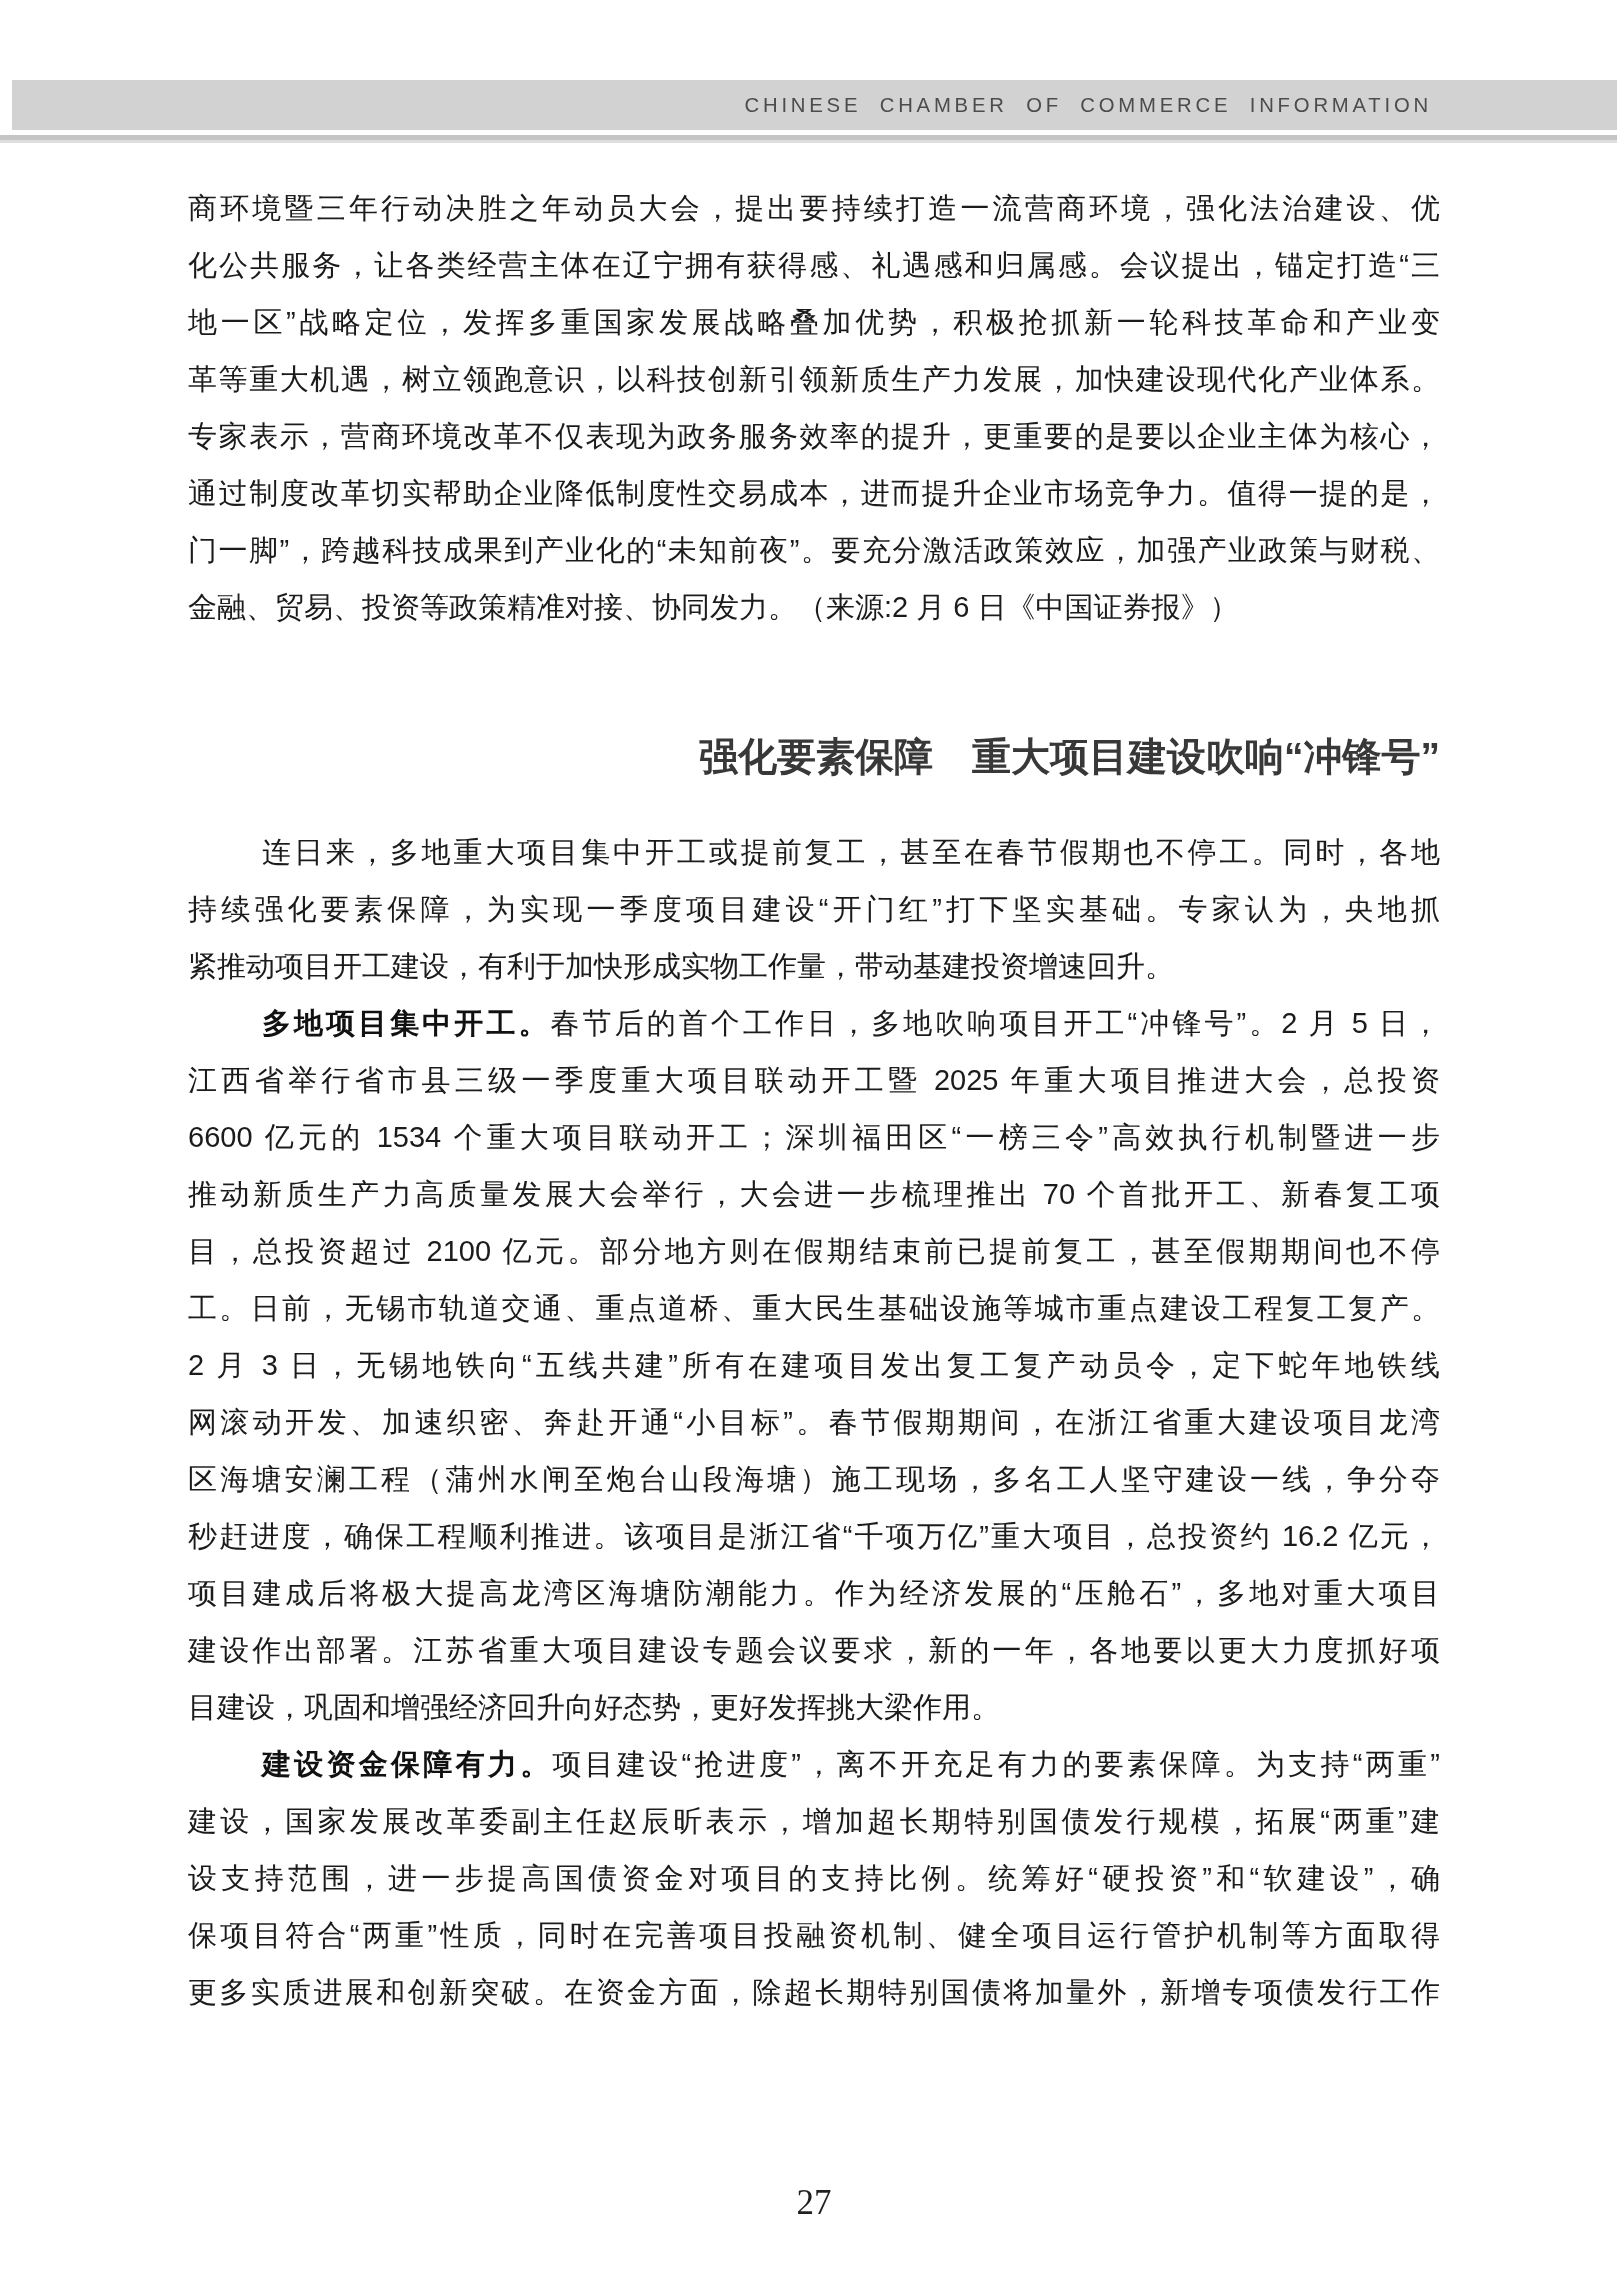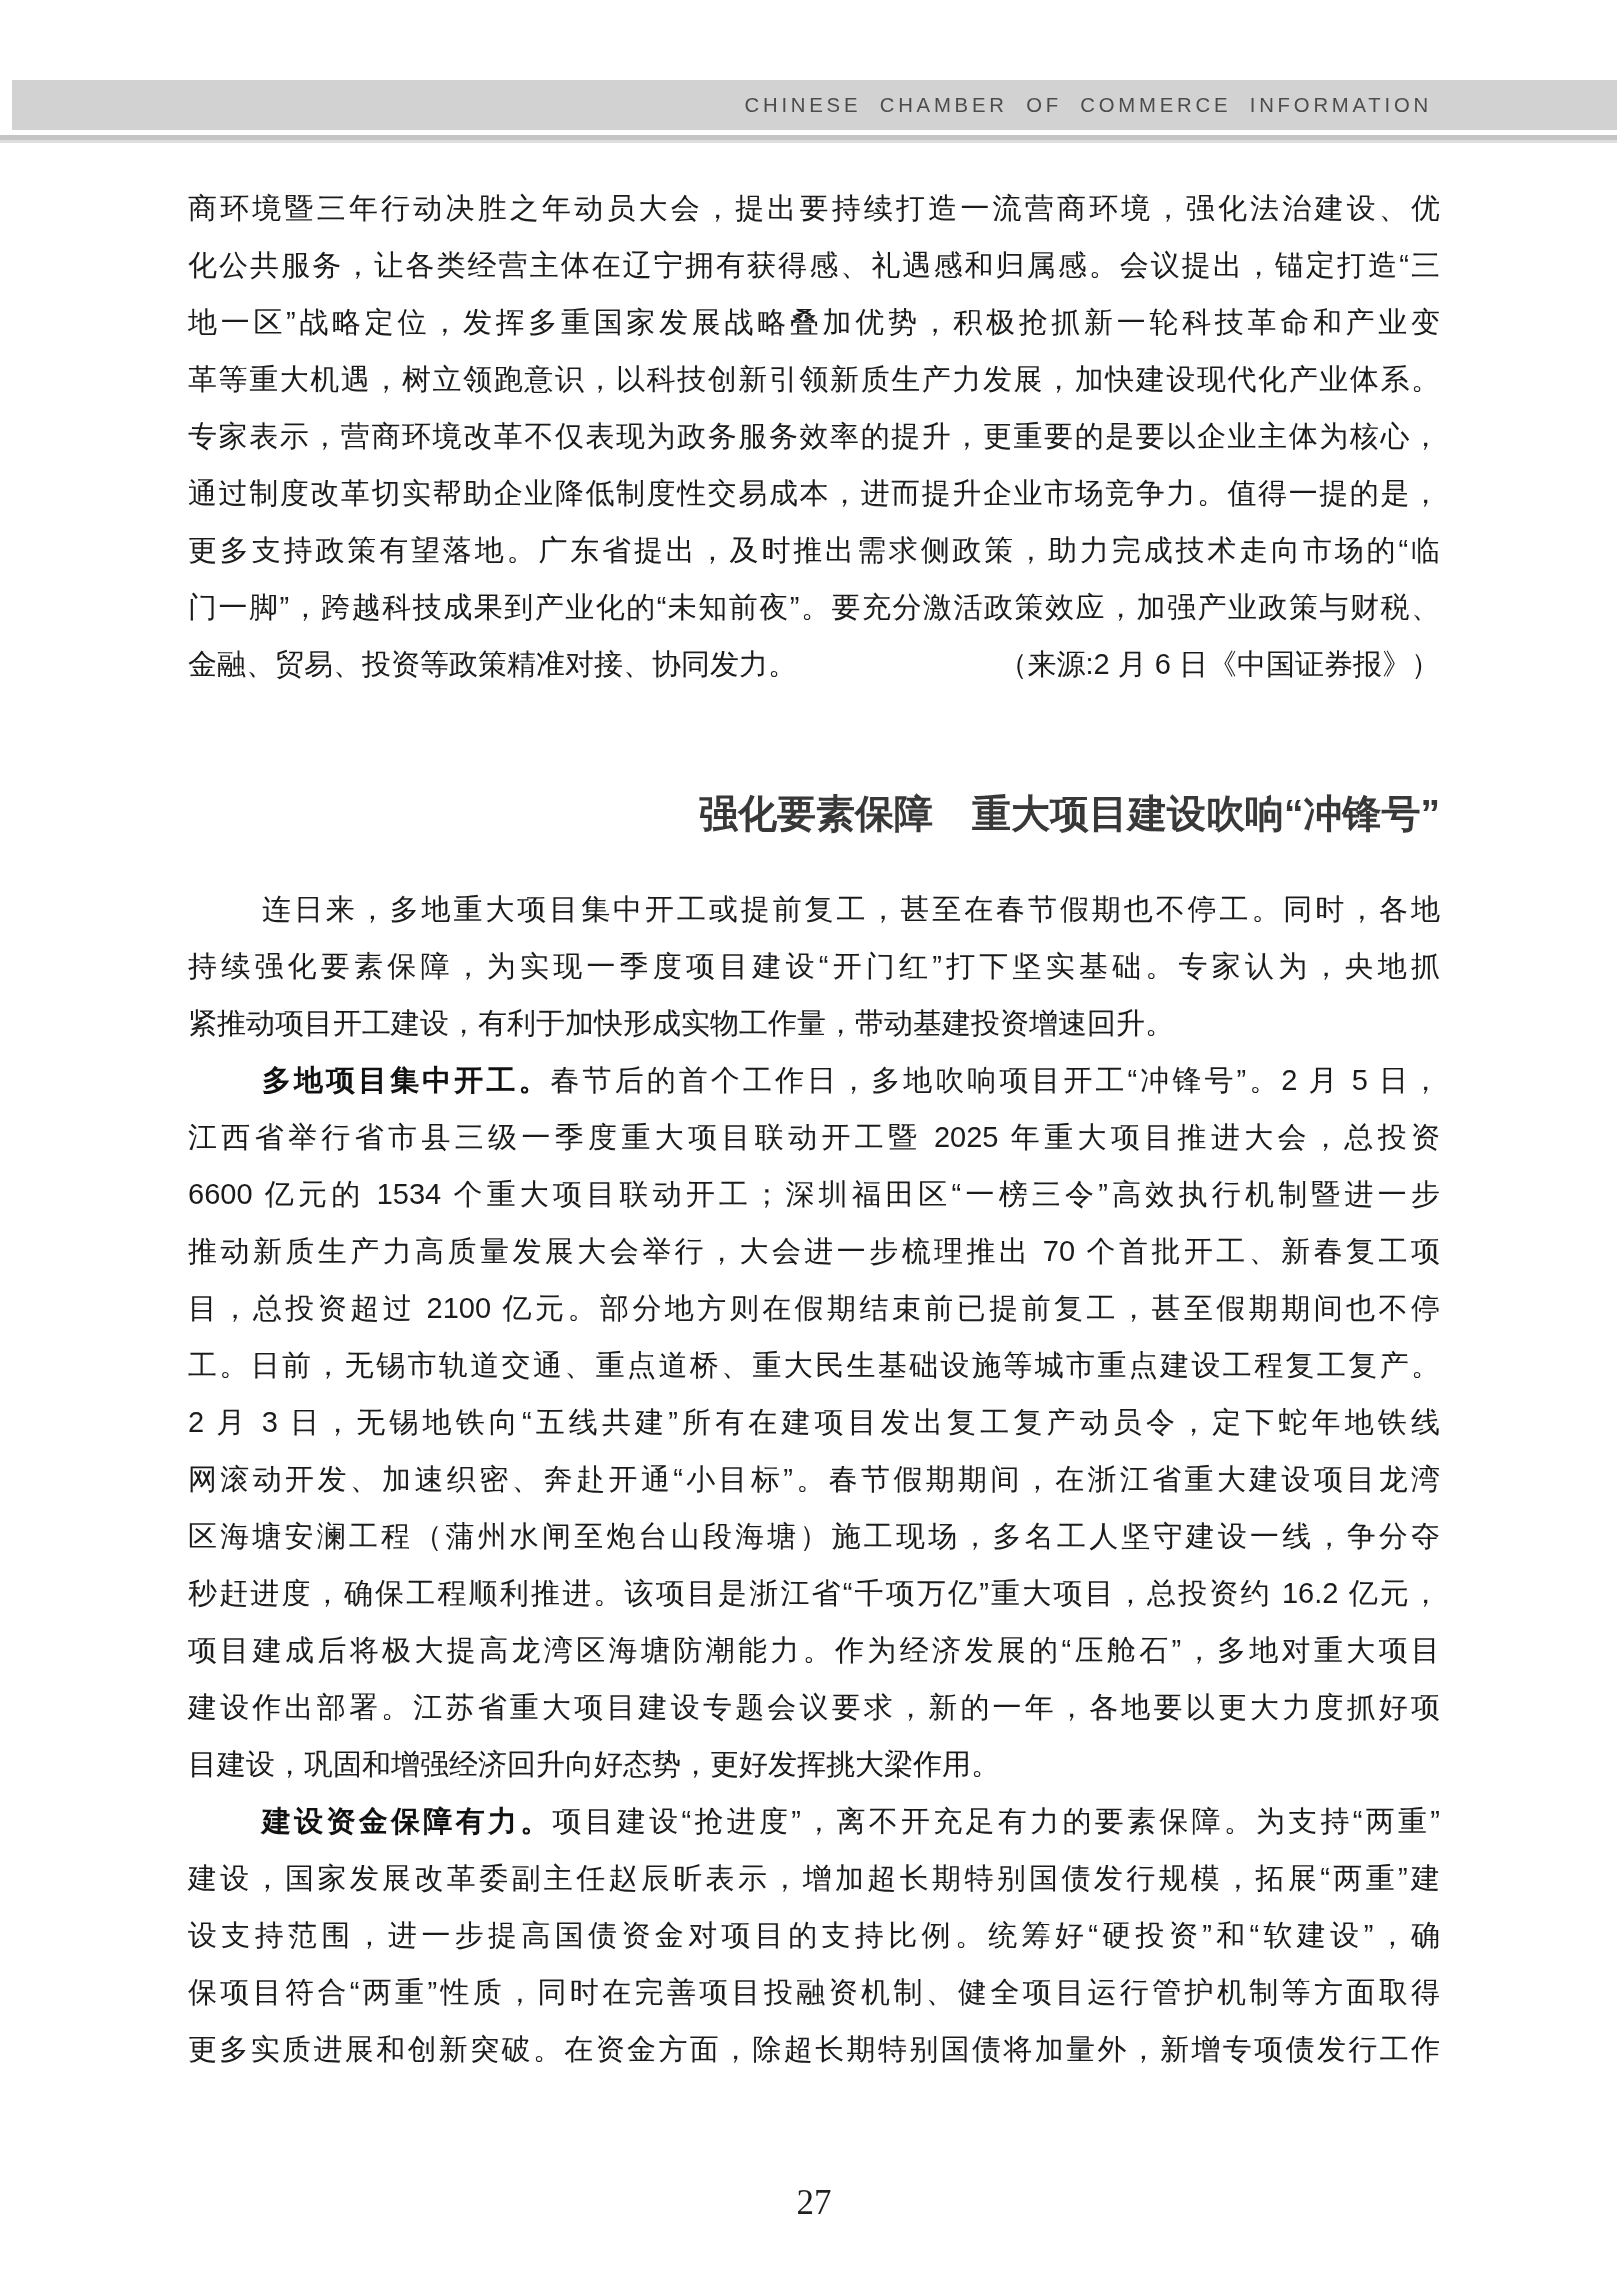--- a/index.html
+++ b/index.html
@@ -69,21 +69,21 @@
   }
   .line-indent {
     text-indent: 74px;
   }
   .line strong {
     font-weight: 700;
     color: #111111;
   }
   .closing-row {
     display: flex;
-    justify-content: space-between;
+    justify-content: flex-start;
     line-height: 57px;
   }
   .article-heading {
     margin: 92px 0 39px 0;
     font-size: 39px;
     font-weight: 700;
     line-height: 57px;
     color: #383838;
     text-align: right;
   }
@@ -111,21 +111,20 @@
 
   <div class="content">
 
     <div>
         <div class="line">商环境暨三年行动决胜之年动员大会，提出要持续打造一流营商环境，强化法治建设、优</div>
         <div class="line">化公共服务，让各类经营主体在辽宁拥有获得感、礼遇感和归属感。会议提出，锚定打造“三</div>
         <div class="line">地一区”战略定位，发挥多重国家发展战略叠加优势，积极抢抓新一轮科技革命和产业变</div>
         <div class="line">革等重大机遇，树立领跑意识，以科技创新引领新质生产力发展，加快建设现代化产业体系。</div>
         <div class="line">专家表示，营商环境改革不仅表现为政务服务效率的提升，更重要的是要以企业主体为核心，</div>
         <div class="line">通过制度改革切实帮助企业降低制度性交易成本，进而提升企业市场竞争力。值得一提的是，</div>
-        <div class="line">更多支持政策有望落地。广东省提出，及时推出需求侧政策，助力完成技术走向市场的“临</div>
         <div class="line">门一脚”，跨越科技成果到产业化的“未知前夜”。要充分激活政策效应，加强产业政策与财税、</div>
       </div>
 
     <div class="line closing-row">
       <span>金融、贸易、投资等政策精准对接、协同发力。</span>
       <span>（来源:2 月 6 日《中国证券报》）</span>
     </div>
 
     <h2 class="article-heading">强化要素保障　重大项目建设吹响“冲锋号”</h2>
 

